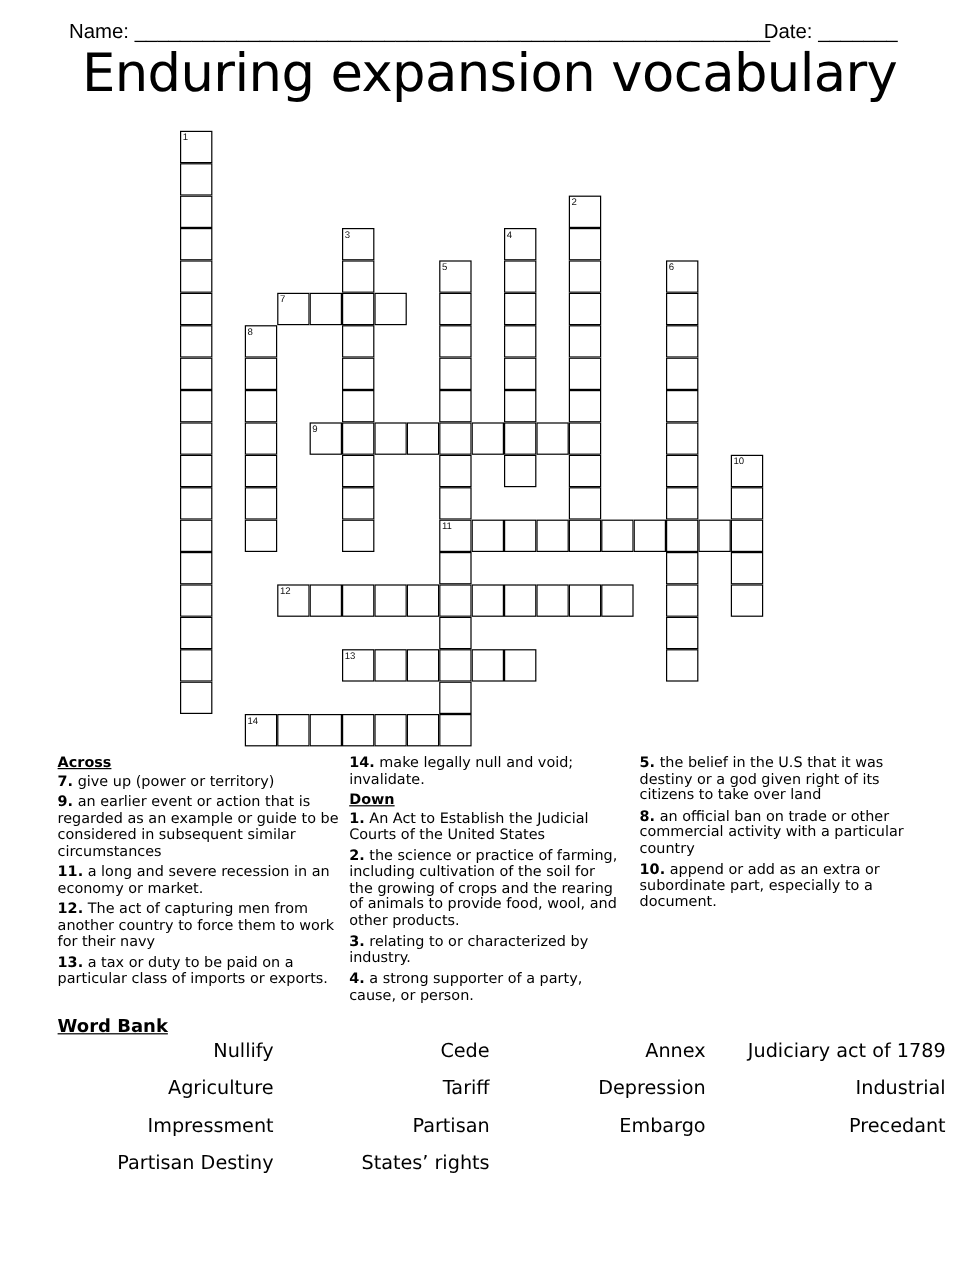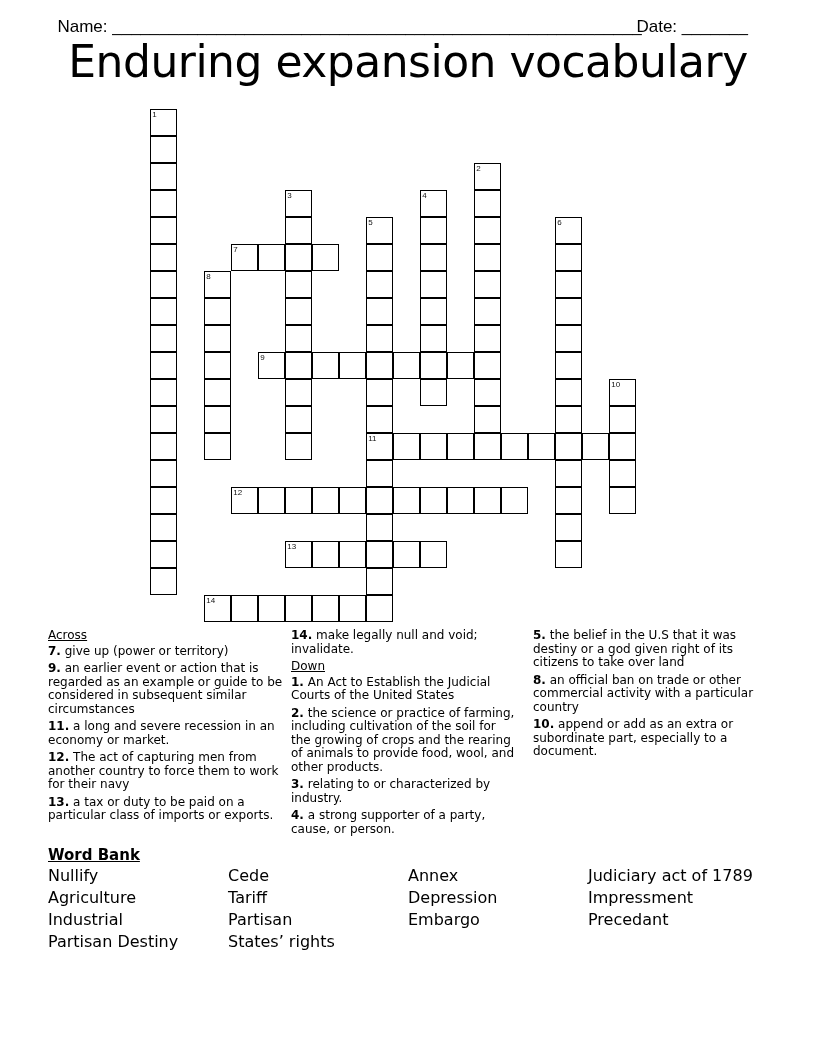--- a/index.html
+++ b/index.html
@@ -3,26 +3,26 @@
 <meta charset="utf-8">
 <style>
   html, body { margin: 0; padding: 0; background: #ffffff; }
   body { width: 816px; height: 1056px; position: relative; overflow: hidden; color: #000; font-family: "DejaVu Sans", sans-serif; }
   .hdr { position: absolute; top: -3px; font-family: "Liberation Sans", sans-serif; font-size: 17px; white-space: pre; }
   .title { position: absolute; top: 36px; left: 0; width: 816px; text-align: center; font-family: "DejaVu Sans", sans-serif; font-size: 44px; font-weight: normal; letter-spacing: -0.5px; }
   #grid { position: absolute; left: 0; top: 0; width: 816px; height: 640px; }
   .cell { position: absolute; width: 27px; height: 27px; box-sizing: border-box; border: 1.5px solid #000; background: #fff; margin-left: -0.75px; margin-top: -0.75px; }
   .cell .num { position: absolute; left: 1px; top: 0px; font-family: "Liberation Sans", sans-serif; font-size: 8px; line-height: 9px; color: #111; }
   .clues { position: absolute; top: 629px; font-size: 12px; line-height: 13.5px; }
-  .clues .sec { font-weight: normal; text-decoration: underline; margin-bottom: 2px; }
+  .clues .sec { font-weight: bold; text-decoration: underline; margin-bottom: 2px; }
   .clue { margin-bottom: 4px; }
   .clue b { font-weight: bold; }
   .wb { position: absolute; top: 846px; left: 48px; width: 740px; }
   .wb-title { font-size: 15px; font-weight: bold; text-decoration: underline; margin-bottom: 2px; }
-  .wb-grid { display: grid; grid-template-columns: 180px 180px 180px 200px; row-gap: 2px; font-size: 16px; line-height: 20px; }
+  .wb-grid { display: grid; grid-template-columns: 180px 180px 180px 200px; row-gap: 11px; font-size: 16px; line-height: 20px; text-align: right; }
 </style>
 </head>
 <body>
 
 <div class="hdr" style="left:48px;">
   <span>Name: </span><span>________________________________________________________</span>
 </div>
 <div class="hdr" style="left:627px;">
   <span>Date: </span><span>_______</span>
 </div>
@@ -209,21 +209,21 @@
 <div class="wb">
   <div class="wb-title">Word Bank</div>
   <div class="wb-grid">
     <div>Nullify</div>
     <div>Cede</div>
     <div>Annex</div>
     <div>Judiciary act of 1789</div>
     <div>Agriculture</div>
     <div>Tariff</div>
     <div>Depression</div>
+    <div>Industrial</div>
     <div>Impressment</div>
-    <div>Industrial</div>
     <div>Partisan</div>
     <div>Embargo</div>
     <div>Precedant</div>
     <div>Partisan Destiny</div>
     <div>States’ rights</div>
   </div>
 </div>
 
 </body></html>

